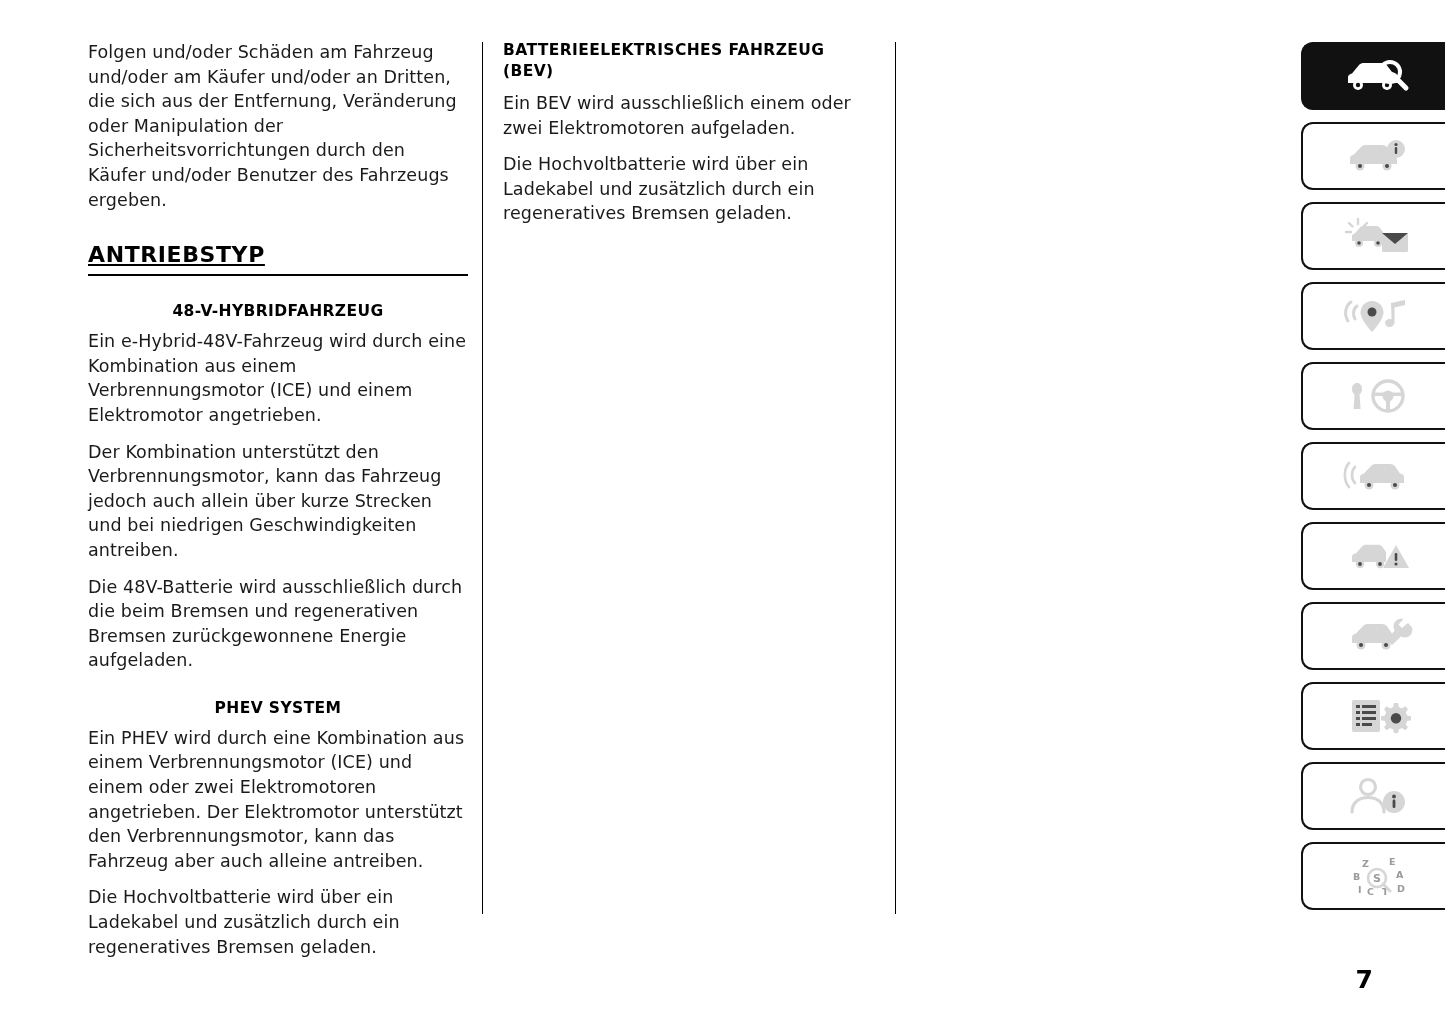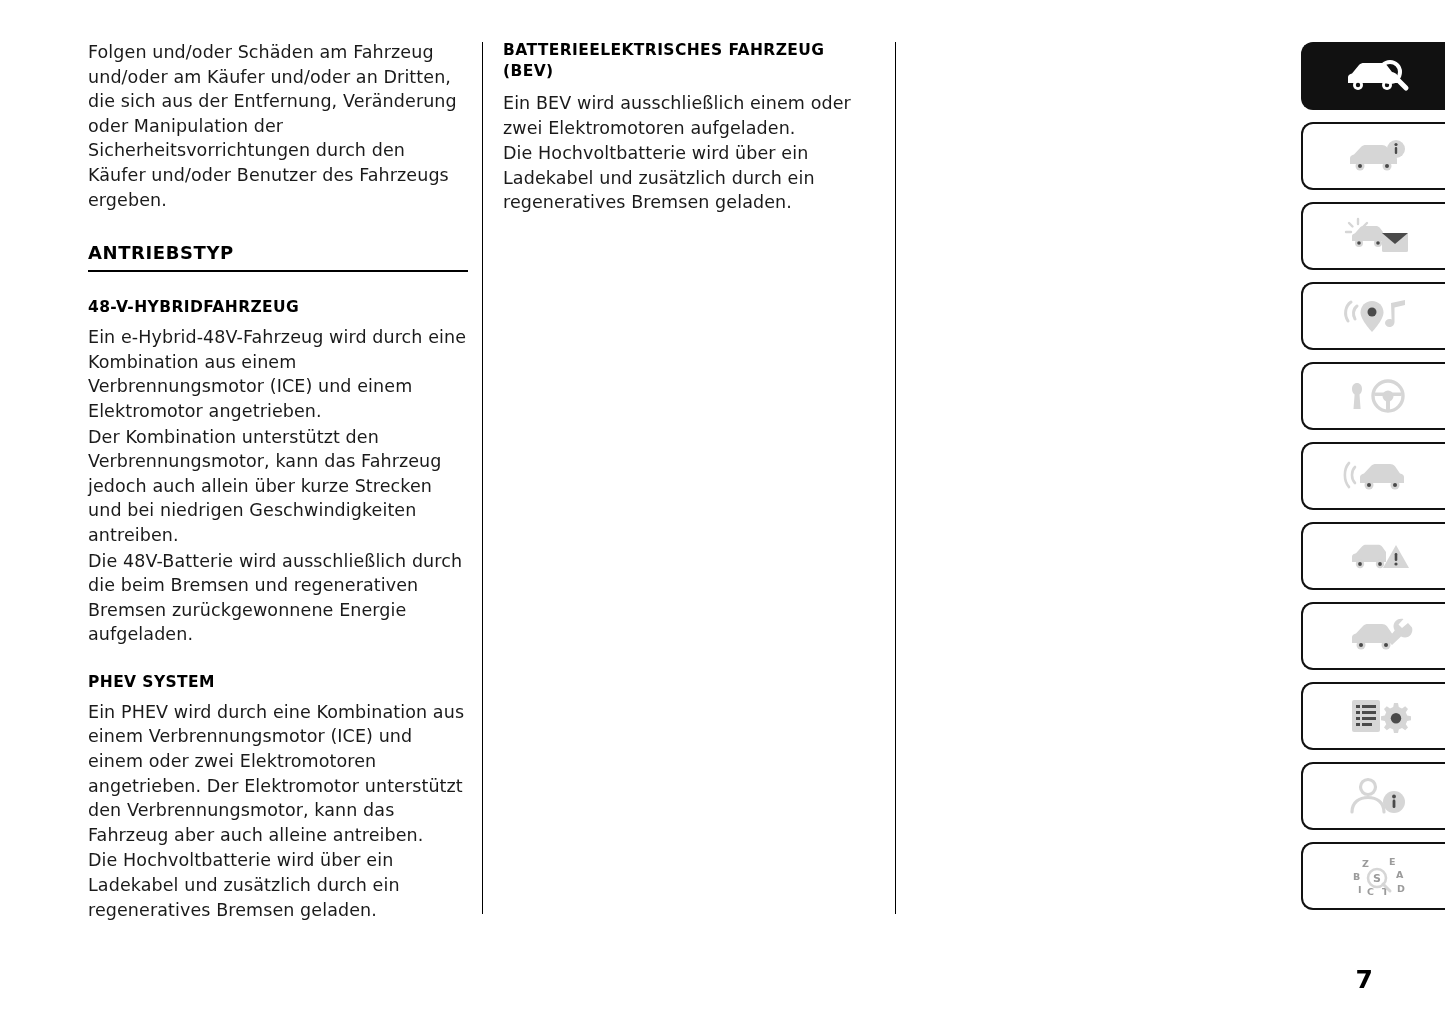--- a/index.html
+++ b/index.html
@@ -32,39 +32,41 @@
   .col-1 { left: 72px; }
   .col-2 { left: 487px; }
 
   .para {
     font-size: 17.5px;
     line-height: 24.6px;
     letter-spacing: 0.1px;
     margin: 0 0 0 0;
     color: #1a1a1a;
   }
-  .para + .para { margin-top: 1px; }
+  .para + .para { margin-top: 12px; }
 
   .h1 {
-    font-size: 18px;
+    font-size: 22px;
     font-weight: bold;
     letter-spacing: 0.6px;
     margin: 30px 0 0 0;
     padding-bottom: 7px;
     border-bottom: 2.5px solid #000;
     width: 380px;
     color: #000;
+    text-decoration: underline;
   }
 
   .h2 {
     font-size: 15.5px;
     font-weight: bold;
     letter-spacing: 0.4px;
     margin: 26px 0 9px 0;
     color: #000;
+    text-align: center;
   }
 
   .h2-top {
     font-size: 15.5px;
     font-weight: bold;
     letter-spacing: 0.4px;
     margin: 0 8px 9px 0;
     line-height: 21px;
     color: #000;
   }

